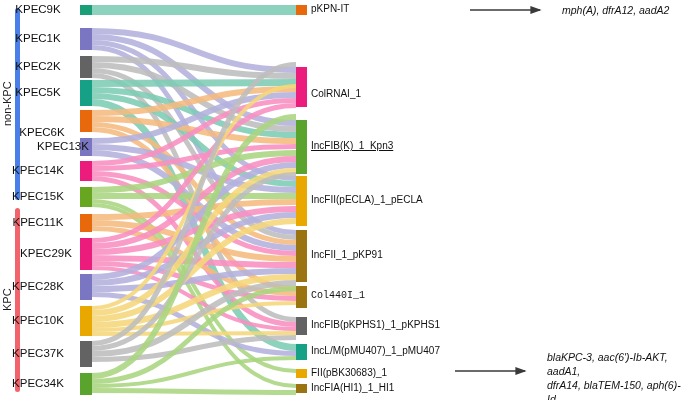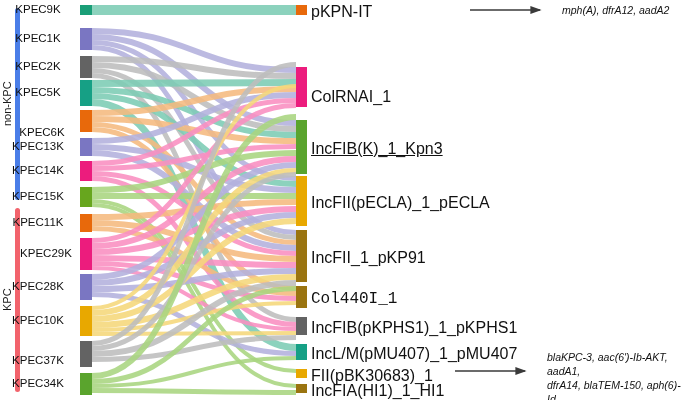--- a/index.html
+++ b/index.html
@@ -25,21 +25,21 @@
   .src-label{
     position:absolute;
     font-size:11.5px;
     color:#111111;
     text-align:center;
     white-space:nowrap;
     line-height:1;
   }
   .tgt-label{
     position:absolute;
-    font-size:16px;
+    font-size:10px;
     color:#111111;
     text-align:left;
     white-space:nowrap;
     line-height:1;
   }
   .node{position:absolute;}
   .anno{
     position:absolute;
     font-size:10.5px;
     font-style:italic;
@@ -125,35 +125,35 @@
       <div class="src-label" style="left: 0px; width: 76px; top: 4px;">KPEC9K</div>
       <div class="node" style="left: 80px; top: 28px; width: 12px; height: 22px; background: rgb(122, 118, 194);"></div>
       <div class="src-label" style="left: 0px; width: 76px; top: 33px;">KPEC1K</div>
       <div class="node" style="left: 80px; top: 56px; width: 12px; height: 22px; background: rgb(99, 99, 99);"></div>
       <div class="src-label" style="left: 0px; width: 76px; top: 61px;">KPEC2K</div>
       <div class="node" style="left: 80px; top: 80px; width: 12px; height: 26px; background: rgb(22, 160, 133);"></div>
       <div class="src-label" style="left: 0px; width: 76px; top: 87px;">KPEC5K</div>
       <div class="node" style="left: 80px; top: 110px; width: 12px; height: 22px; background: rgb(232, 105, 11);"></div>
       <div class="src-label" style="left: 4px; width: 76px; top: 115px; margin-top: 12px;">KPEC6K</div>
       <div class="node" style="left: 80px; top: 138px; width: 12px; height: 18px; background: rgb(122, 118, 194);"></div>
-      <div class="src-label" style="left: 0px; width: 76px; top: 141px;">KPEC13K</div>
+      <div class="src-label" style="left: 0px; width: 76px; top: 141px; padding-left: 25px;">KPEC13K</div>
       <div class="node" style="left: 80px; top: 161px; width: 12px; height: 20px; background: rgb(236, 28, 125);"></div>
       <div class="src-label" style="left: 0px; width: 76px; top: 165px;">KPEC14K</div>
       <div class="node" style="left: 80px; top: 187px; width: 12px; height: 20px; background: rgb(103, 166, 30);"></div>
       <div class="src-label" style="left: 0px; width: 76px; top: 191px;">KPEC15K</div>
       <div class="node" style="left: 80px; top: 214px; width: 12px; height: 18px; background: rgb(232, 105, 11);"></div>
       <div class="src-label" style="left: 0px; width: 76px; top: 217px;">KPEC11K</div>
       <div class="node" style="left: 80px; top: 238px; width: 12px; height: 32px; background: rgb(236, 28, 125);"></div>
       <div class="src-label" style="left: 8px; width: 76px; top: 248px;">KPEC29K</div>
       <div class="node" style="left: 80px; top: 274px; width: 12px; height: 26px; background: rgb(122, 118, 194);"></div>
       <div class="src-label" style="left: 0px; width: 76px; top: 281px;">KPEC28K</div>
       <div class="node" style="left: 80px; top: 306px; width: 12px; height: 30px; background: rgb(232, 168, 0);"></div>
       <div class="src-label" style="left: 0px; width: 76px; top: 315px;">KPEC10K</div>
       <div class="node" style="left: 80px; top: 341px; width: 12px; height: 26px; background: rgb(99, 99, 99);"></div>
-      <div class="src-label" style="left: 0px; width: 76px; top: 348px; margin-top: 7px;">KPEC37K</div>
+      <div class="src-label" style="left: 0px; width: 76px; top: 348px;">KPEC37K</div>
       <div class="node" style="left: 80px; top: 373px; width: 12px; height: 22px; background: rgb(90, 164, 45);"></div>
       <div class="src-label" style="left: 0px; width: 76px; top: 378px;">KPEC34K</div>
     </div>
 
   <div id="target-layer">
       <div class="node" style="left: 296px; top: 5px; width: 11px; height: 10px; background: rgb(232, 105, 11);"></div>
       <div class="tgt-label" style="left: 311px; top: 4px;">pKPN-IT</div>
       <div class="node" style="left: 296px; top: 67px; width: 11px; height: 40px; background: rgb(236, 28, 125);"></div>
       <div class="tgt-label" style="left: 311px; top: 81px; margin-top: 8px;">ColRNAI_1</div>
       <div class="node" style="left: 296px; top: 120px; width: 11px; height: 54px; background: rgb(90, 164, 45);"></div>

